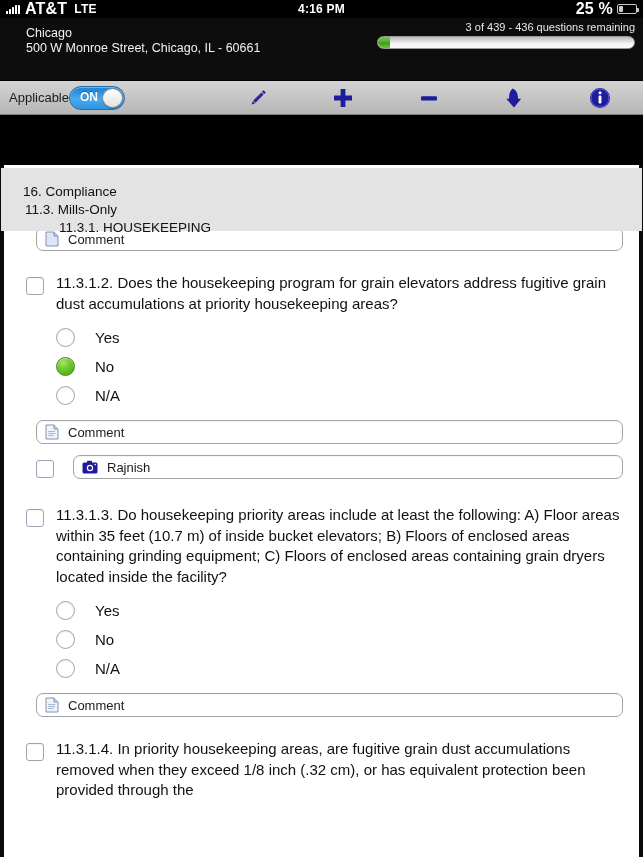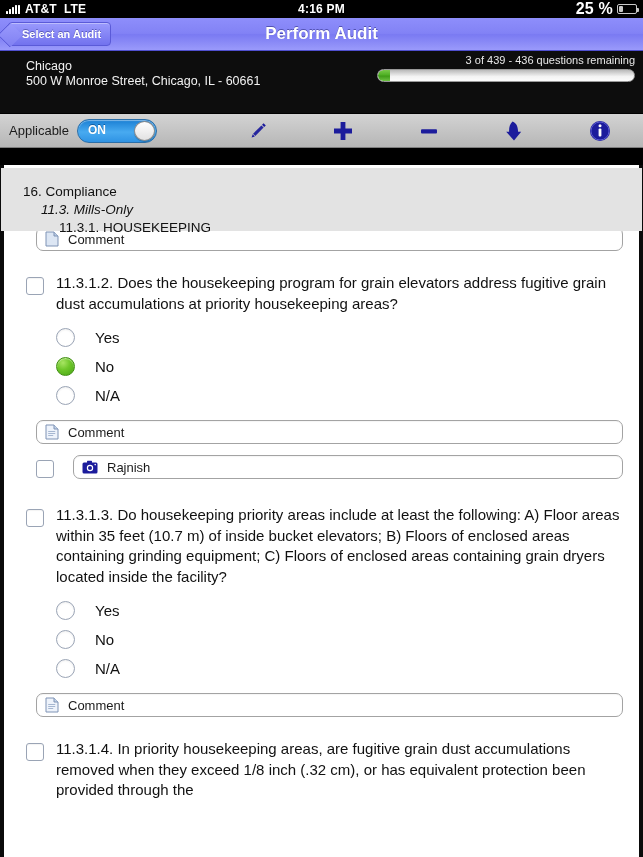--- a/index.html
+++ b/index.html
@@ -19,21 +19,21 @@
     padding:0 6px;box-sizing:border-box;position:relative;
   }
   .sb-left{display:flex;align-items:center;gap:5px;}
   .signal{display:flex;align-items:flex-end;gap:1px;height:9px;}
   .signal i{display:block;width:2px;background:#fff;border-radius:.5px;}
   .signal i:nth-child(1){height:3px}
   .signal i:nth-child(2){height:5px}
   .signal i:nth-child(3){height:7px}
   .signal i:nth-child(4){height:9px}
   .signal i:nth-child(5){height:9px}
-  .carrier{font-size:12px}
+  .carrier{font-size:16px}
   .net{font-size:12px;margin-left:2px}
   .sb-center{position:absolute;left:0;right:0;text-align:center;font-size:12px;pointer-events:none;}
   .sb-right{margin-left:auto;display:flex;align-items:center;gap:4px;z-index:2;}
   .batt-pct{font-size:16px}
   .batt{position:relative;width:20px;height:10px;border:1px solid #c9c9c9;border-radius:2px;box-sizing:border-box;}
   .batt::after{content:"";position:absolute;right:-3px;top:3px;width:2px;height:4px;background:#c9c9c9;border-radius:0 1px 1px 0;}
   .batt .fill{position:absolute;left:1px;top:1px;bottom:1px;width:4px;background:#c9c9c9;border-radius:1px;}
 
   
   .navbar{
@@ -84,21 +84,21 @@
 
   
   .toolbar{
     height:33px;display:flex;align-items:center;
     background:linear-gradient(to bottom,#d3d3d3,#b6b6b6);
     border-bottom:1px solid #7d7d7d;
     position:relative;
   }
   .applic-label{font-size:13px;color:#1b1b1b;margin-left:9px;}
   .toggle{
-    margin-left:8px;width:80px;height:24px;border-radius:13px;
+    width:56px;height:24px;border-radius:13px;
     background:linear-gradient(to bottom,#1a7fd4,#48aaf0 55%,#2f93e4);
     border:1px solid #2a6ea8;box-sizing:border-box;
     position:relative;box-shadow:inset 0 1px 1px rgba(255,255,255,.45);
   }
   .toggle .on{
     position:absolute;left:10px;top:3px;color:#fff;font-size:12px;font-weight:bold;
     text-shadow:0 -1px 0 rgba(0,60,120,.6);
   }
   .toggle .knob{
     position:absolute;right:1px;top:1px;width:21px;height:20px;border-radius:50%;
@@ -112,21 +112,21 @@
 
   
   .crumbs{
     position:absolute;left:1px;right:1px;top:168px;height:63px;
     background:#e3e3e3;
     font-size:13.5px;color:#111;z-index:5;
     padding-top:15px;box-sizing:border-box;
   }
   .crumbs div{line-height:18px;white-space:nowrap;}
   .c1{padding-left:22px;}
-  .c2{padding-left:40px;font-style:italic;}
+  .c2{padding-left:24px;}
   .c3{padding-left:58px;}
 
   
   .content{
     position:absolute;left:0;right:0;top:165px;bottom:0;
     background:#fff;border-left:4px solid #0a0a0a;border-right:4px solid #0a0a0a;
     overflow:hidden;
   }
   .qblock{padding:0 0 0 0;}
   .qrow{display:flex;padding:0 14px 0 20px;}
@@ -190,26 +190,20 @@
     </div>
     <div class="sb-center">4:16 PM</div>
     <div class="sb-right">
       <span class="batt-pct">25 %</span>
       <span class="batt">
           <span class="fill"></span>
         </span>
     </div>
   </div>
 
-  <div class="navbar">
-    <div class="backbtn">
-      <span>Select an Audit</span>
-    </div>
-    <div class="nav-title">Perform Audit</div>
-  </div>
 
   <div class="auditheader">
     <div class="site">
       <div>Chicago</div>
       <div>500 W Monroe Street, Chicago, IL - 60661</div>
     </div>
     <div class="progwrap">
       <div class="progtext">3 of 439 - 436 questions remaining</div>
       <div class="progtrack">
         <div class="progfill" style="width: 4.5%;"></div>

